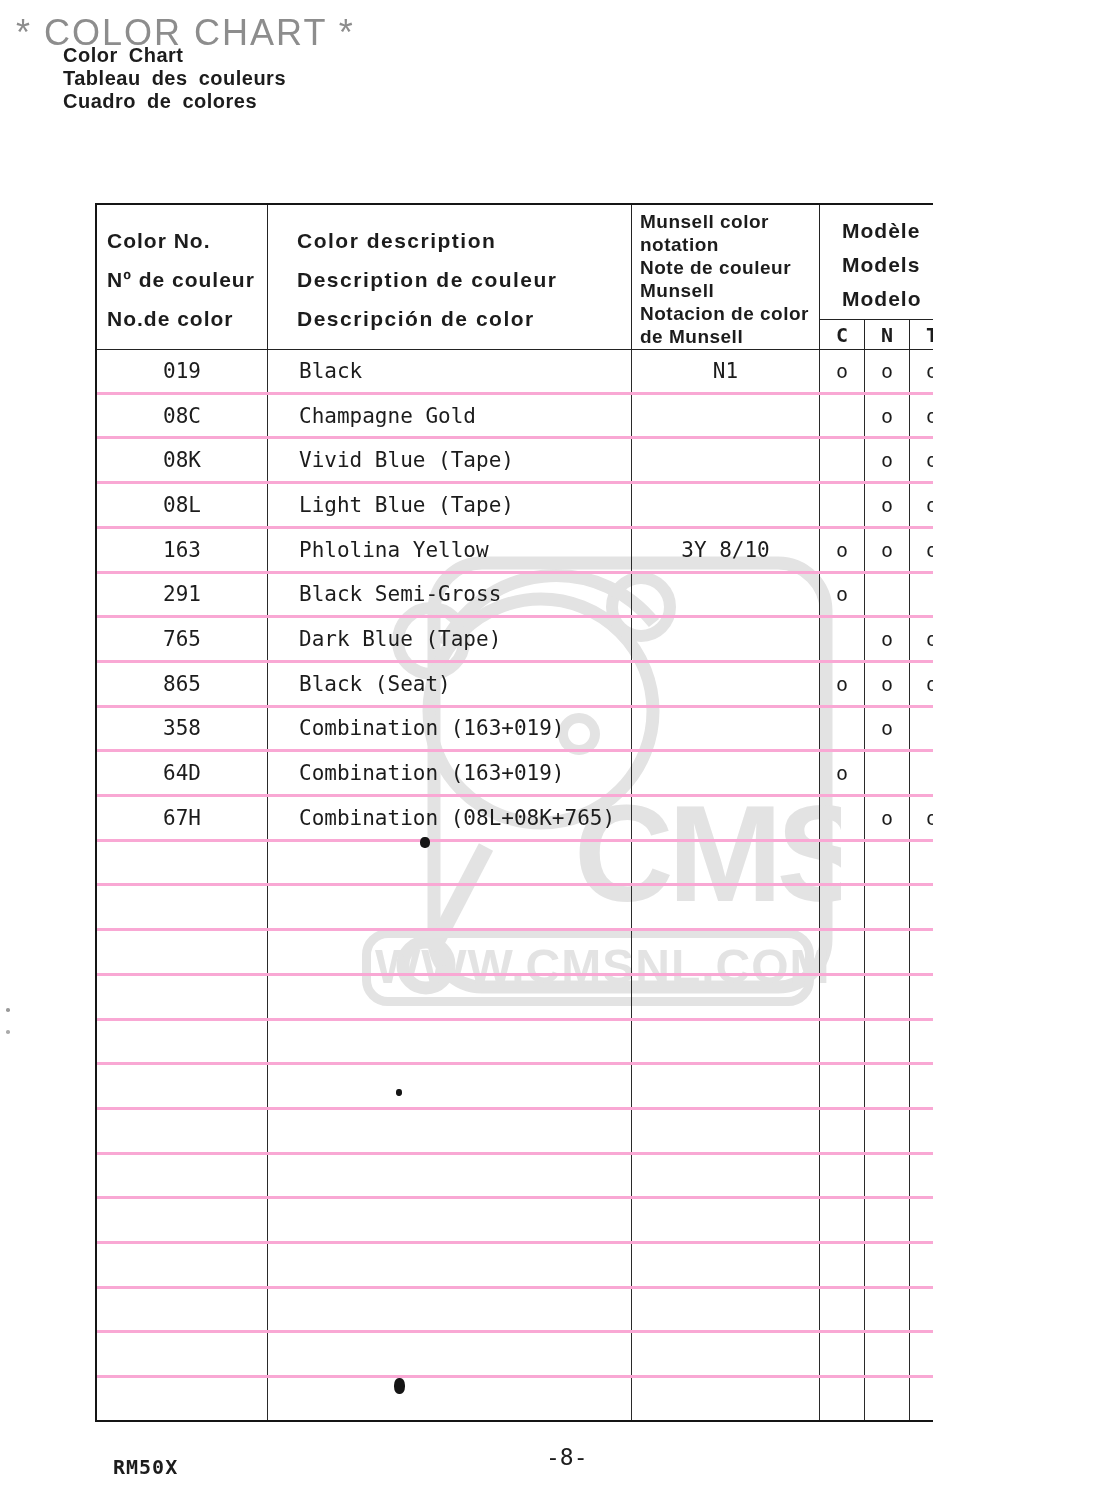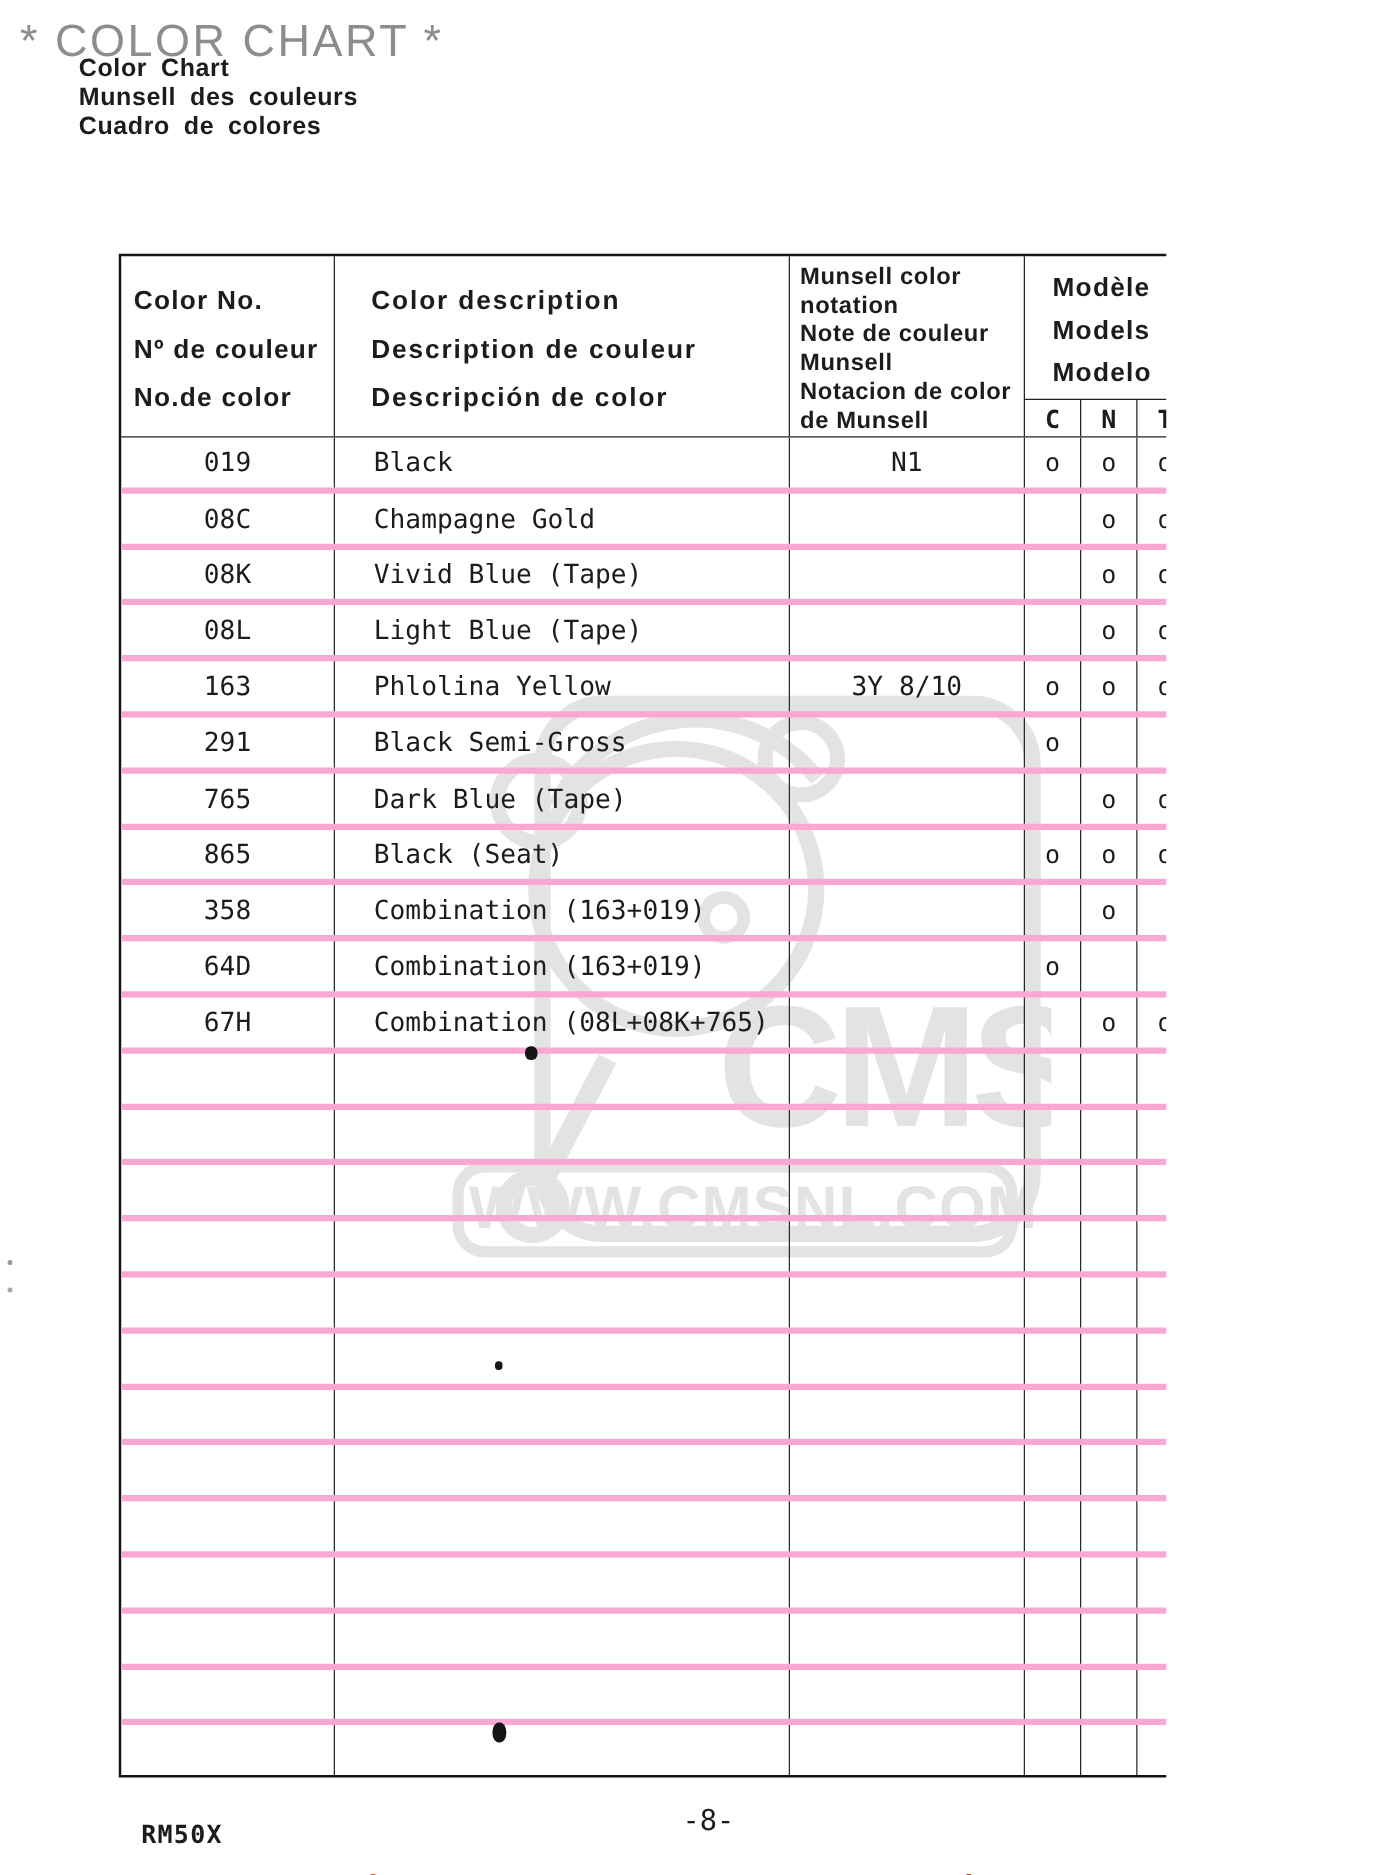--- a/index.html
+++ b/index.html
@@ -95,21 +95,21 @@
     font-family: "DejaVu Sans Mono", monospace;
     font-size: 20px; font-weight: bold;
   }
   .cntx-cell:last-child { border-right: none; }
 
   .tbody { flex: 1; display: flex; flex-direction: column; }
   .trow {
     flex: 1;
     display: grid;
     grid-template-columns: 171px 364px 188px 45px 45px 45px 45px 1fr;
-    border-bottom: 5px solid #f9a8d4;
+    border-bottom: 3px solid #f9a8d4;
   }
   .trow:last-child { border-bottom: none; }
   .tcell {
     border-right: 1px solid #2a2a2a;
     display: flex; align-items: center;
     font-family: "DejaVu Sans Mono", monospace;
     font-size: 21px;
     overflow: hidden; white-space: nowrap;
   }
   .tcell:last-child { border-right: none; }
@@ -142,21 +142,21 @@
   }
 </style>
 </head>
 <body>
 
 <div class="page">
 
   <div class="title">* COLOR CHART *</div>
   <div class="subtitles">
     <div>Color Chart</div>
-    <div>Munsell des couleurs</div>
+    <div>Tableau des couleurs</div>
     <div>Cuadro de colores</div>
   </div>
 
   <div class="watermark">
     <svg class="wm-svg" width="505" height="455" viewBox="0 0 505 455">
       <rect x="98" y="14" width="392" height="424" rx="48" fill="none" stroke="var(--watermark-gray, #e3e3e3)" stroke-width="13"></rect>
       <circle cx="205" cy="162" r="112" fill="none" stroke="var(--watermark-gray, #e3e3e3)" stroke-width="13"></circle>
       <circle cx="95" cy="92" r="33" fill="none" stroke="var(--watermark-gray, #e3e3e3)" stroke-width="12"></circle>
       <circle cx="305" cy="58" r="29" fill="none" stroke="var(--watermark-gray, #e3e3e3)" stroke-width="12"></circle>
       <path d="M108 96 A 125 125 0 0 1 318 74" fill="none" stroke="var(--watermark-gray, #e3e3e3)" stroke-width="13"></path>

